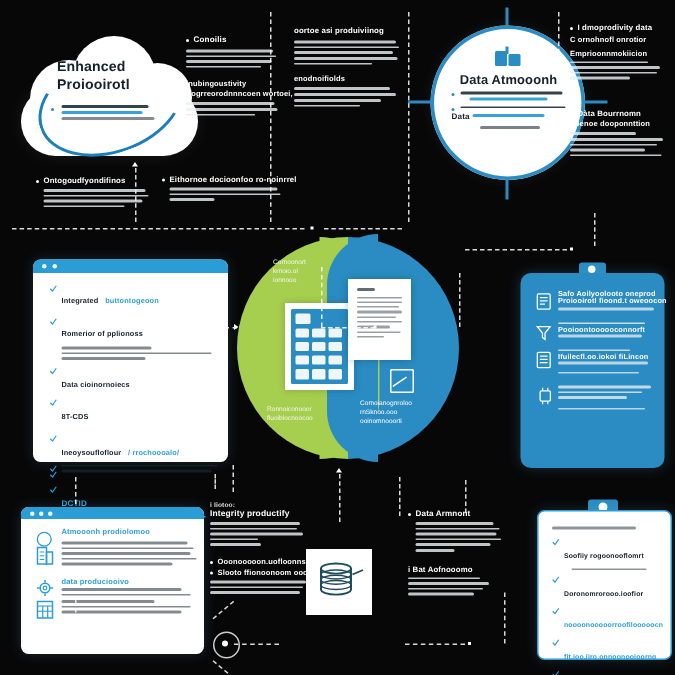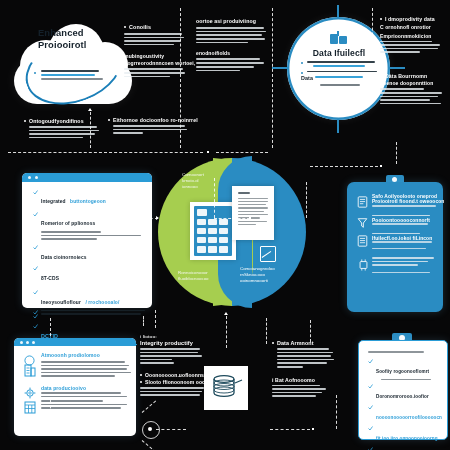--- a/index.html
+++ b/index.html
@@ -114,21 +114,21 @@
 
 <div id="canvas">
 
   <div class="cloud">
     <div class="bump" style="left:6px;top:18px;width:52px;height:52px;"></div>
     <div class="bump" style="left:34px;top:2px;width:56px;height:56px;"></div>
     <div class="bump" style="left:68px;top:20px;width:46px;height:46px;"></div>
     <div class="body" style="top:36px;height:46px;border-radius:24px;"></div>
     <div class="arc" style="left:10px;top:14px;width:96px;height:62px;"></div>
 
-    <div style="position:absolute;left:24px;top:5px;">
+    <div style="position:absolute;left:24px;top:16px;">
       <div class="hdr dk" style="font-size:9.4px;line-height:12px;filter:blur(.15px);">Enhanced</div>
       <div class="hdr dk" style="font-size:9.4px;line-height:12px;filter:blur(.15px);">Proiooirotl</div>
     </div>
     <div style="position:absolute;left:20px;top:48px;width:74px;">
       <div style="position:absolute;left:0;top:1.5px;width:2.4px;height:2.4px;border-radius:50%;background:#2a8cc2;"></div>
       <div style="margin-left:7px;">
         <div class="ln dark" style="height:2.2px;width:58px;"></div>
         <div class="ln blue" style="height:2.2px;width:54px;"></div>
         <div class="ln dark" style="height:1.8px;width:62px;opacity:.55;"></div>
       </div>
@@ -175,21 +175,21 @@
   </div>
 
   <div class="dbcircle">
 
     <div style="position:absolute;left:43px;top:14px;width:18px;height:14px;">
       <div style="position:absolute;left:0;top:3px;width:8px;height:10px;background:#2a8cc2;border-radius:1px;"></div>
       <div style="position:absolute;left:9px;top:5px;width:8px;height:8px;background:#2a8cc2;border-radius:1px;"></div>
       <div style="position:absolute;left:7px;top:0;width:2px;height:5px;background:#2a8cc2;"></div>
     </div>
     <div style="position:absolute;left:11px;top:31px;width:82px;text-align:center;">
-      <div class="hdr dk" style="font-size:8.6px;filter:blur(.15px);">Data Ifuilecfl</div>
+      <div class="hdr dk" style="font-size:8.6px;filter:blur(.15px);">Data Atmooonh</div>
     </div>
     <div style="position:absolute;left:14px;top:44px;width:78px;">
       <div style="position:relative;margin-bottom:2px;">
         <div style="position:absolute;left:0;top:1px;width:2px;height:2px;border-radius:50%;background:#2a8cc2;"></div>
         <div class="ln dark" style="height:1.8px;width:68px;margin-left:6px;"></div>
       </div>
       <div class="ln blue" style="height:1.8px;width:52px;margin-left:12px;"></div>
       <div style="position:relative;margin-top:4px;">
         <div style="position:absolute;left:0;top:1px;width:2px;height:2px;border-radius:50%;background:#2a8cc2;"></div>
         <div class="ln dark" style="height:1.8px;width:70px;margin-left:6px;"></div>

